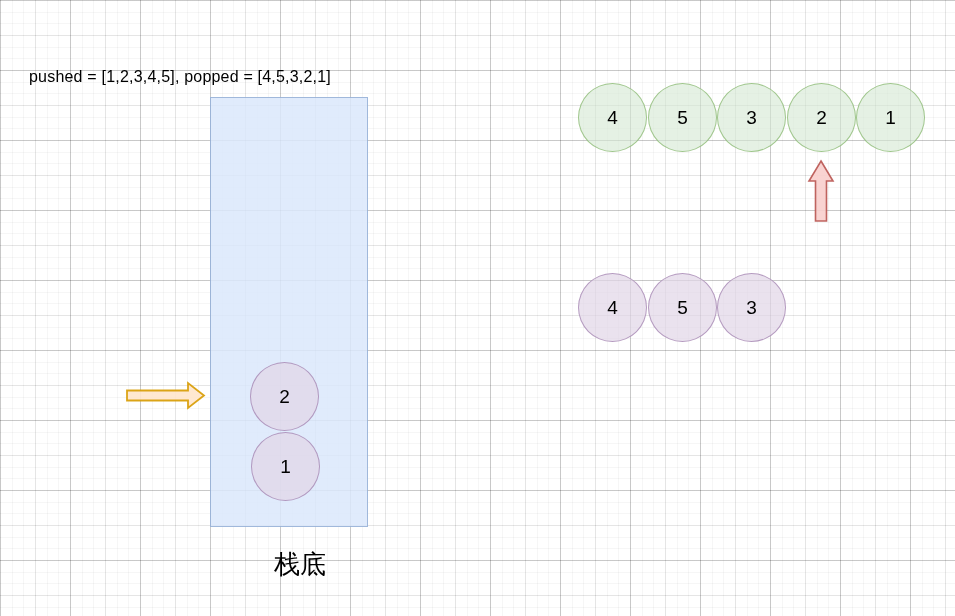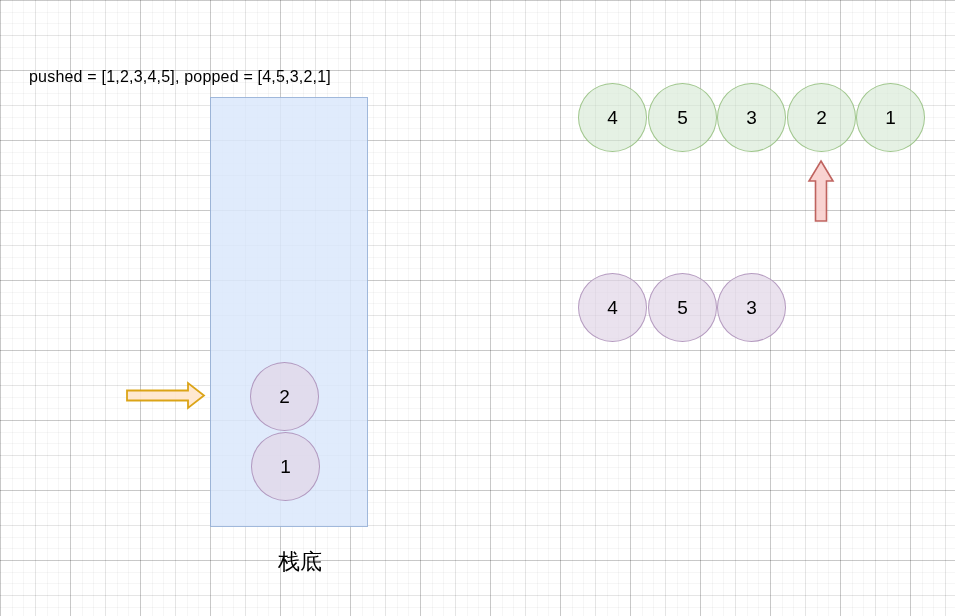--- a/index.html
+++ b/index.html
@@ -56,21 +56,21 @@
   }
   .circle.purple {
     background: rgba(225,213,231,0.70);
     border: 1px solid rgba(150,115,166,0.65);
   }
   .stack-bottom-label {
     position: absolute;
     left: 300px;
     top: 547px;
     transform: translateX(-50%);
-    font-size: 22px;
+    font-size: 26px;
     white-space: nowrap;
   }
   .arrow-layer {
     position: absolute;
     left: 0;
     top: 0;
     width: 955px;
     height: 616px;
     pointer-events: none;
   }

